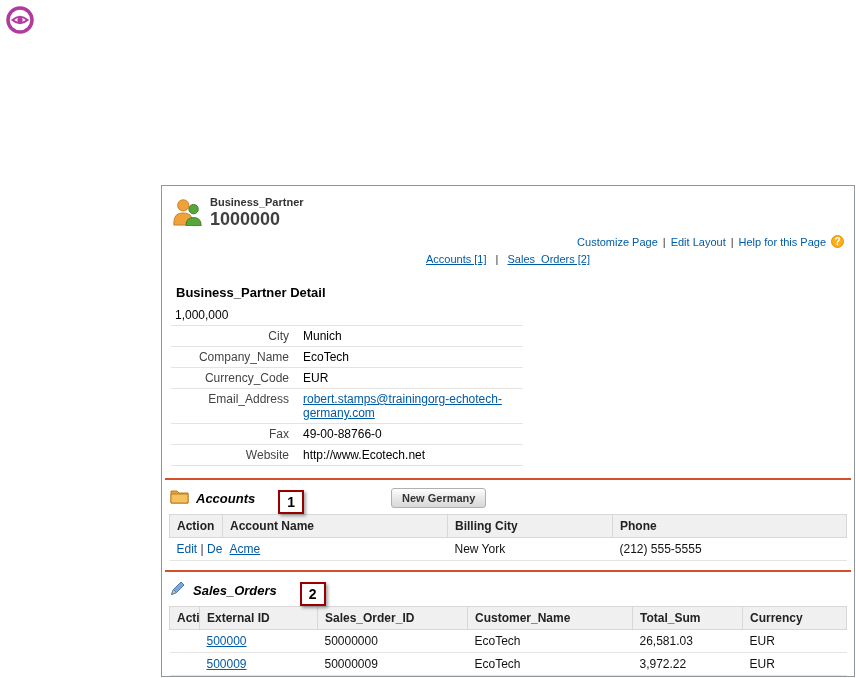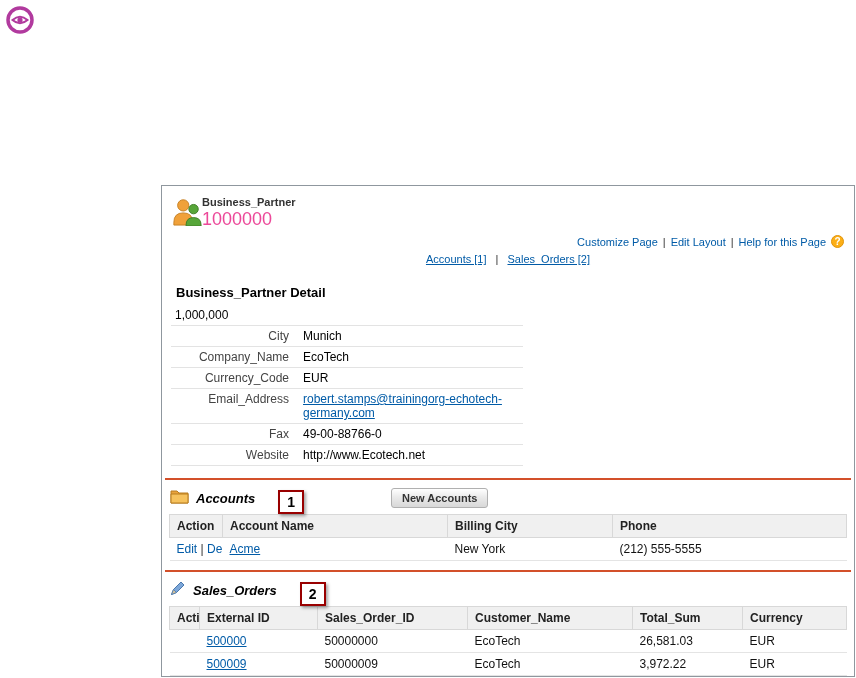--- a/index.html
+++ b/index.html
@@ -6,23 +6,23 @@
   html,body { width:856px; height:678px; background:#ffffff;
     font-family:"Liberation Sans", sans-serif; position:relative; overflow:hidden; }
   a { color:#015ba7; text-decoration:none; cursor:pointer; }
   a.u { text-decoration:underline; }
 
   .eye-badge { position:absolute; left:6px; top:6px; width:28px; height:28px; }
 
   .panel { position:absolute; left:161px; top:185px; width:694px; height:492px;
     border:1px solid #8f979e; background:#fff; }
 
-  .record-head { position:absolute; top:10px; left:10px; display:flex; align-items:flex-start; }
+  .record-head { position:absolute; top:10px; left:10px; display:flex; gap:8px; align-items:flex-start; }
   .object-label { font-size:11px; font-weight:bold; color:#333; }
-  .record-name { font-size:18px; font-weight:normal; color:#ec4899; margin-top:1px; }
+  .record-name { font-size:18px; font-weight:bold; color:#404040; margin-top:1px; }
 
   .header-links { position:absolute; top:49px; right:10px; font-size:11px;
     display:flex; align-items:center; gap:5px; color:#333; }
   .sep { color:#333; }
   .help-icon { width:13px; height:13px; border-radius:50%; background:#fcaf17; color:#fff;
     font-size:10px; font-weight:bold; display:inline-flex; align-items:center; justify-content:center;
     border:1px solid #e1940a; }
 
   .related-links { position:absolute; top:67px; left:0; right:0; text-align:center; font-size:11px; color:#333; }
   .related-links a { margin:0 6px; }
@@ -134,21 +134,21 @@
     <div class="rule"></div>
     <div class="sec-head">
       <span>
         <svg width="19" height="15" viewBox="0 0 19 15">
           <path d="M1 2 h6 l2 2 h9 v10 H1 z" fill="#e9a33c" stroke="#b87c1e" stroke-width="1"></path>
           <path d="M1 5 h17 v9 H1 z" fill="#f6c25d" stroke="#b87c1e" stroke-width="1"></path>
         </svg>
       </span>
       <span class="sec-title">Accounts</span>
       <span class="callout">1</span>
-      <button class="sf-btn">New Accounts</button>
+      <button class="sf-btn">New Germany</button>
     </div>
     <table class="rel">
       <colgroup>
           <col style="width:53px">
           <col style="width:225px">
           <col style="width:165px">
           <col>
         </colgroup>
       <tbody>
           <tr>

